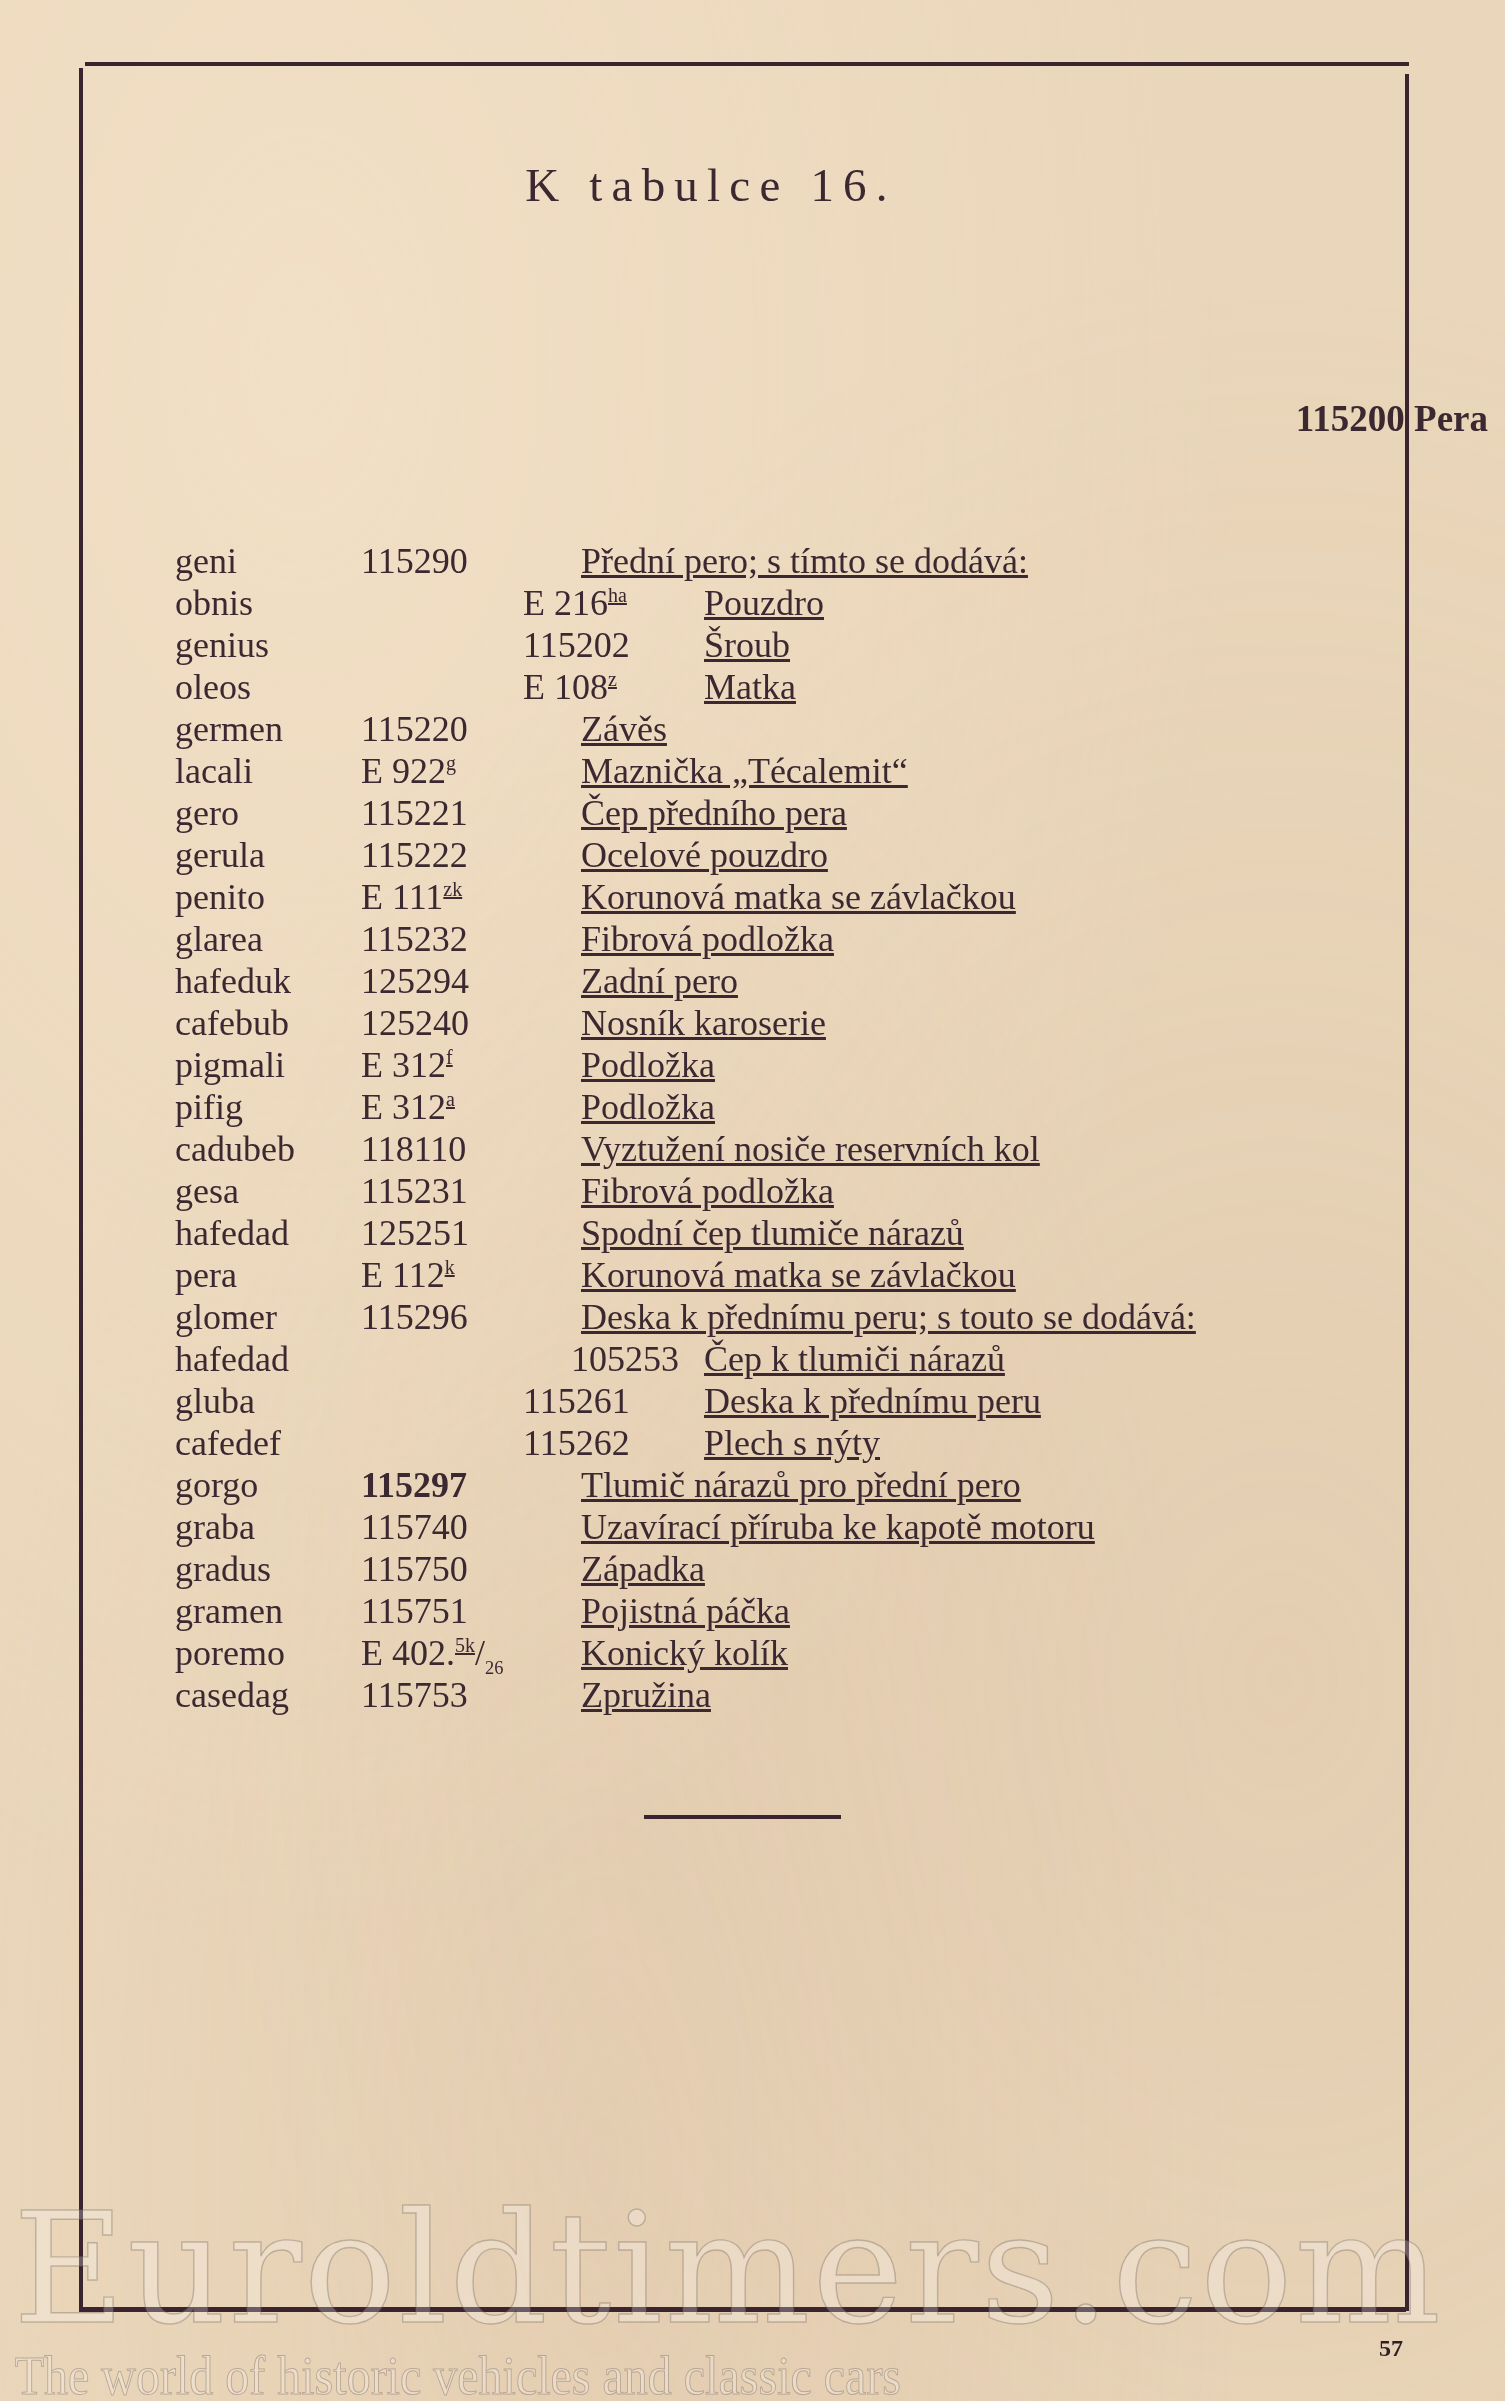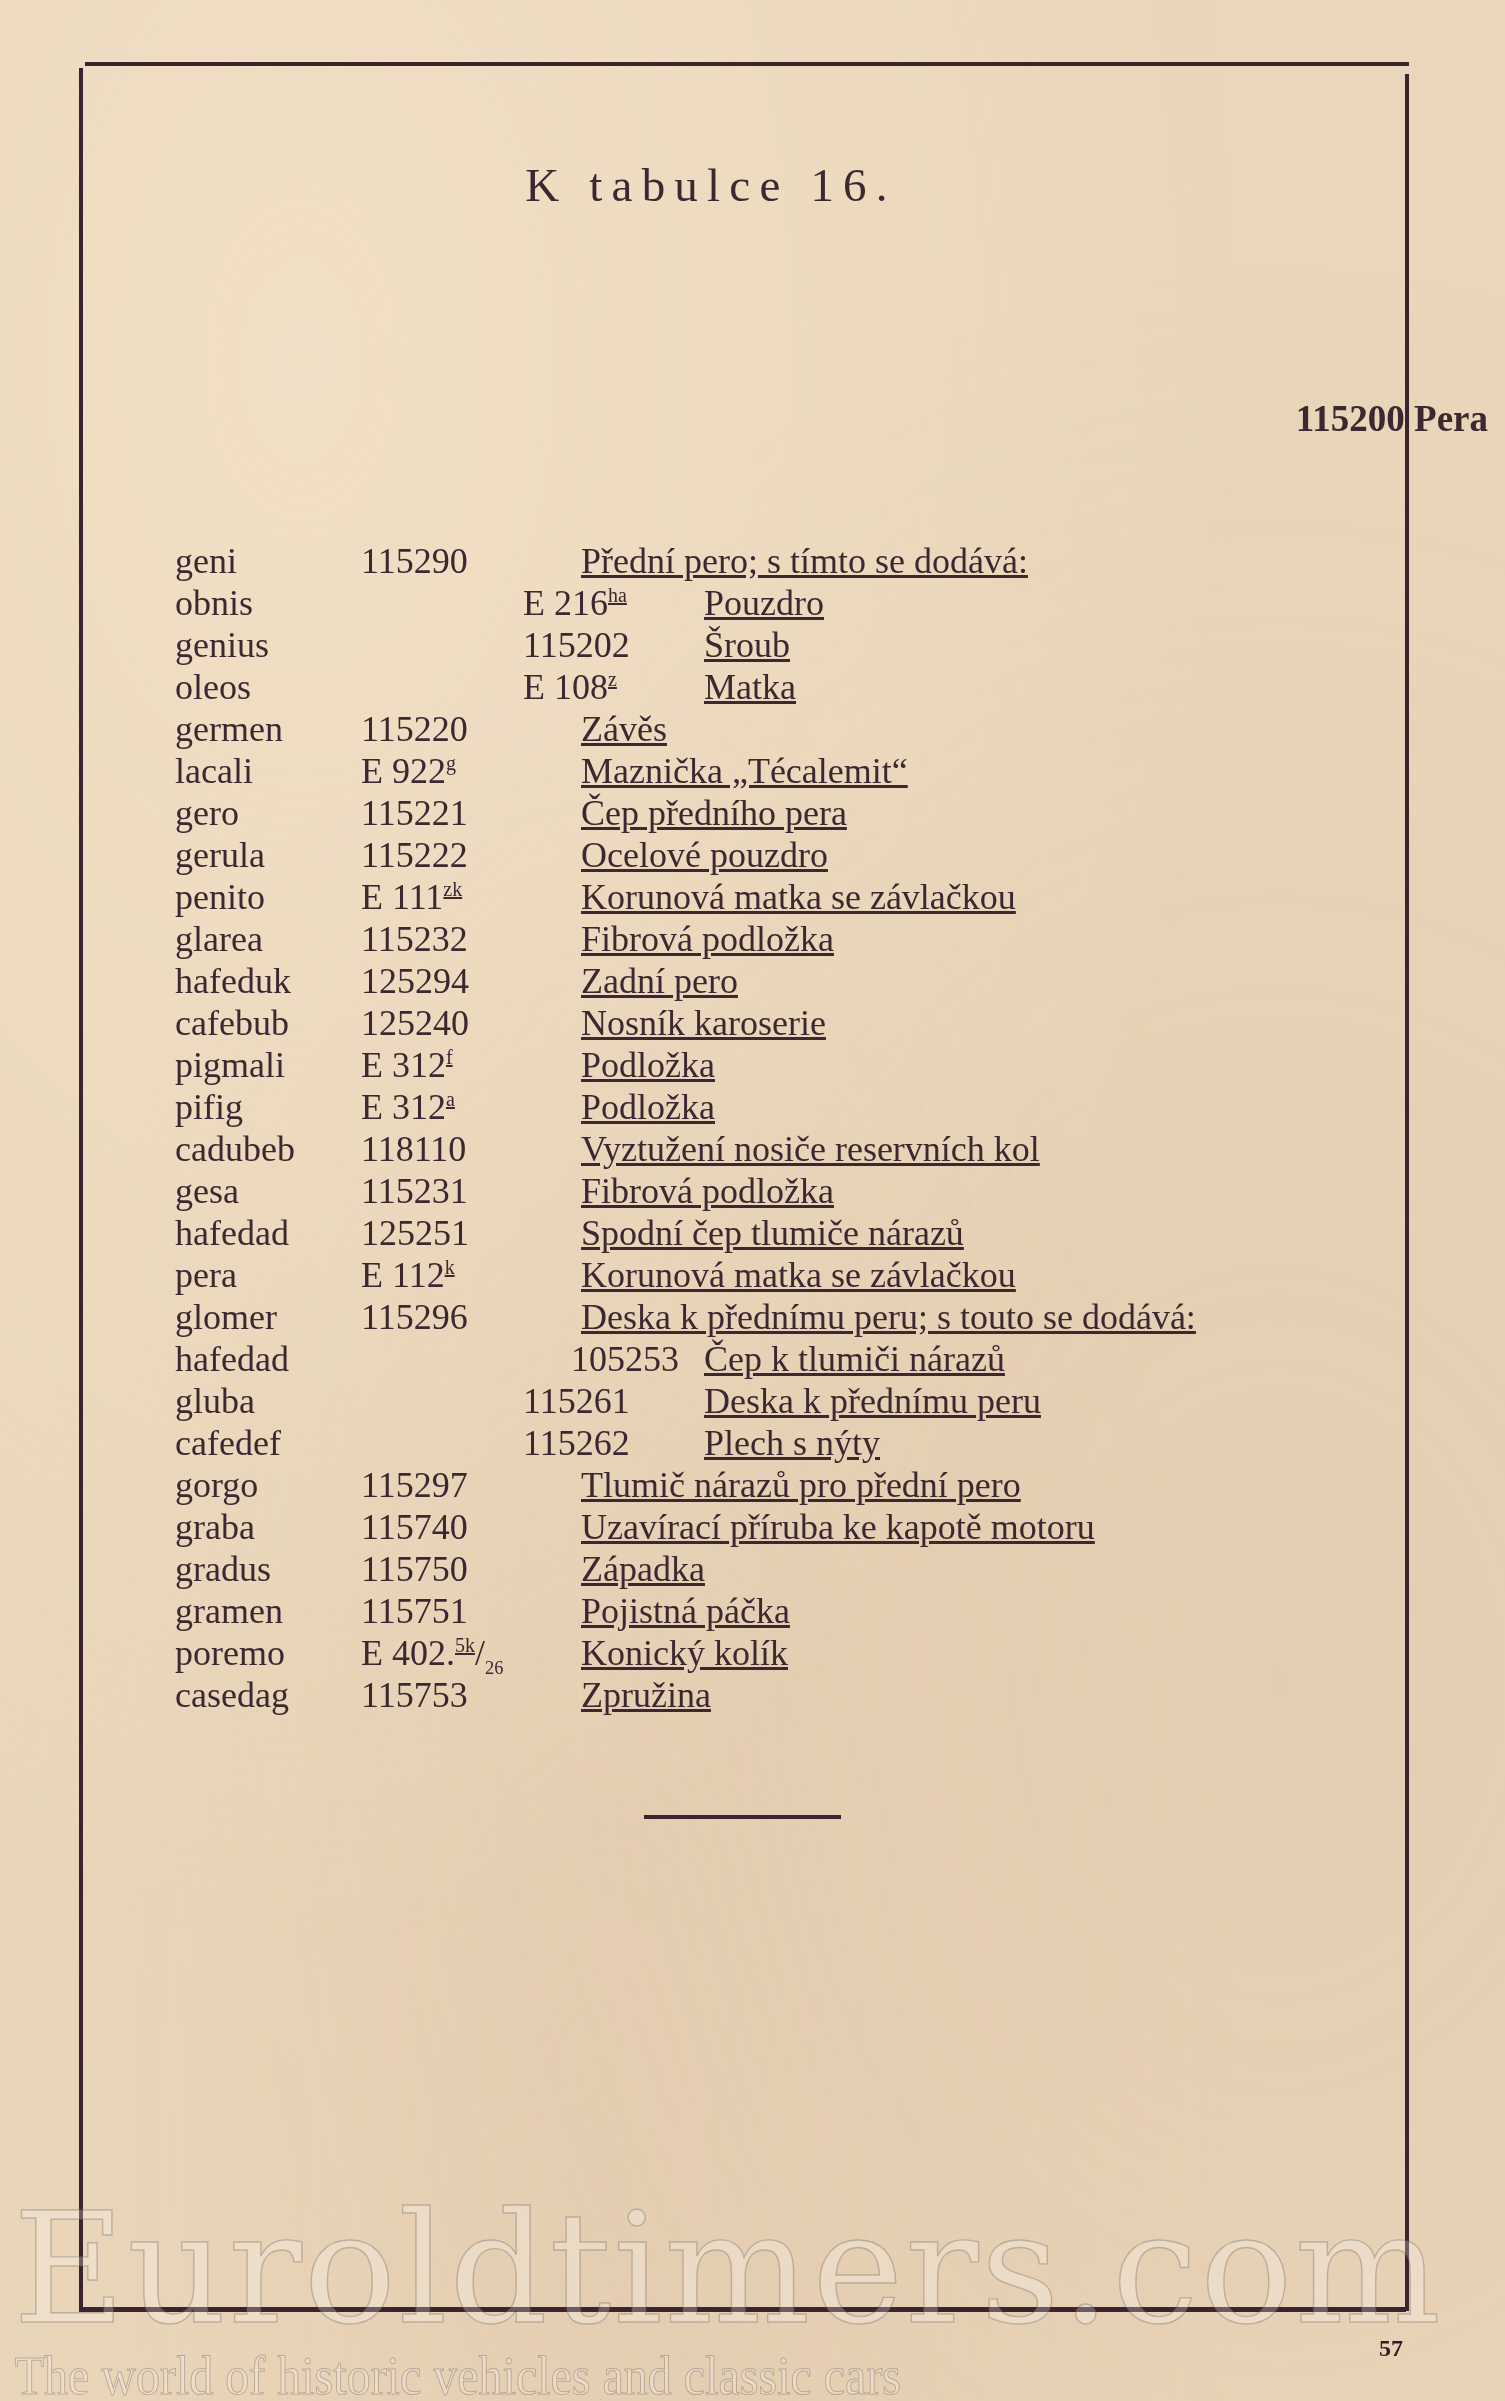--- a/index.html
+++ b/index.html
@@ -180,21 +180,21 @@
       <span class="c-sub-num"><span style="position: static;">115261</span></span>
       <span class="c-desc">Deska k přednímu peru</span>
     </div>
     <div class="row sub">
       <span class="c-code">cafedef</span>
       <span class="c-sub-num"><span style="position: static;">115262</span></span>
       <span class="c-desc">Plech s nýty</span>
     </div>
     <div class="row">
       <span class="c-code">gorgo</span>
-      <span class="c-num"><span style="position: static;">115297</span></span>
+      <span class="c-num"><span style="position: static; font-weight: bold;">115297</span></span>
       <span class="c-desc">Tlumič nárazů pro přední pero</span>
     </div>
     <div class="row">
       <span class="c-code">graba</span>
       <span class="c-num"><span style="position: static;">115740</span></span>
       <span class="c-desc">Uzavírací příruba ke kapotě motoru</span>
     </div>
     <div class="row">
       <span class="c-code">gradus</span>
       <span class="c-num"><span style="position: static;">115750</span></span>

